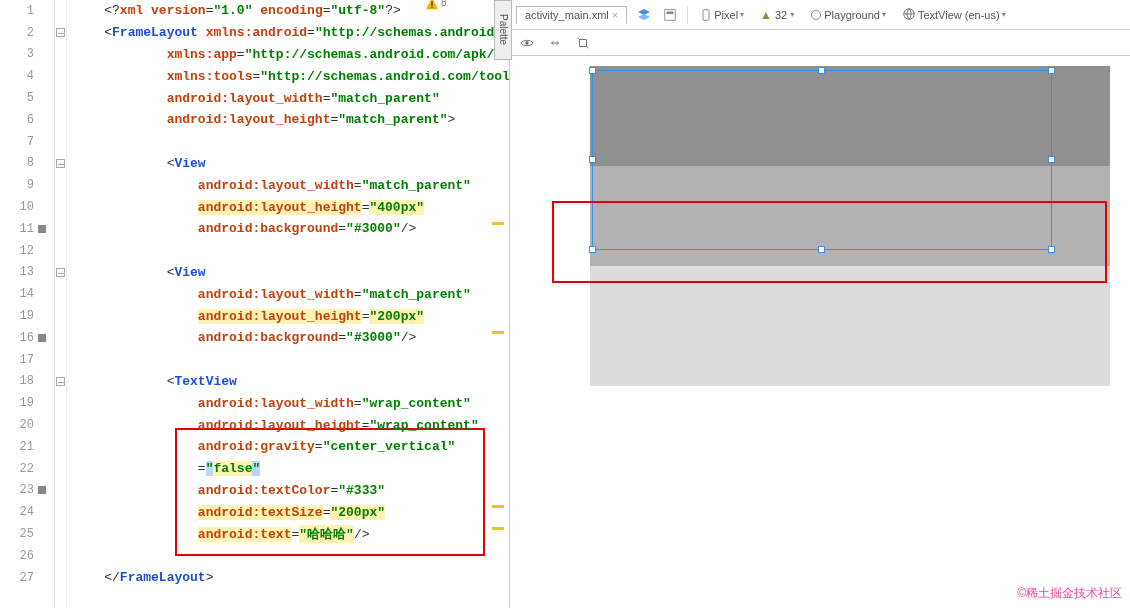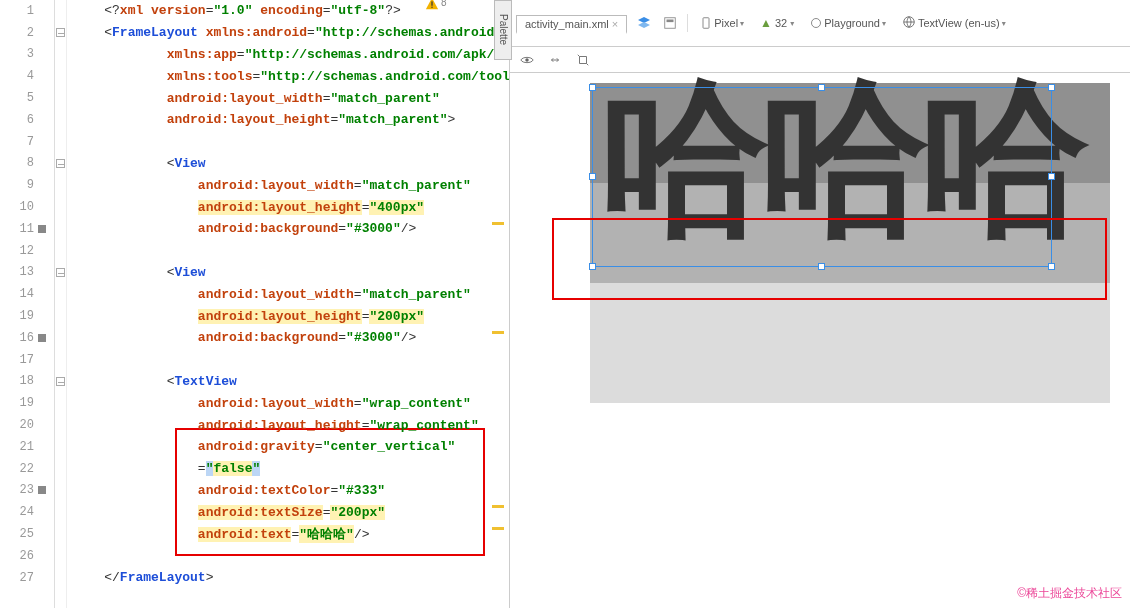--- a/index.html
+++ b/index.html
@@ -136,21 +136,21 @@
   
   .design-pane {
     flex: 1;
     height: 100%;
     display: flex;
     flex-direction: column;
     background: #fff;
     position: relative;
   }
   .design-toolbar {
-    height: 47px;
+    height: 30px;
     border-bottom: 1px solid #ccc;
     display: flex;
     align-items: center;
     gap: 8px;
     padding: 0 6px;
     font-family: sans-serif;
     font-size: 11px;
     color: #555;
   }
   .tb-tab {
@@ -431,21 +431,20 @@
     <span class="tb-icon">
         <svg viewBox="0 0 16 16">
           <path d="M4 4 H12 V12 H4 Z M4 4 L2 2 M12 12 L14 14" fill="none" stroke="#666"></path>
         </svg>
       </span>
   </div>
   <div class="canvas-wrap">
     <div class="device-bg"></div>
     <div class="view1"></div>
     <div class="view2"></div>
-    <div class="big-text">哈哈哈</div>
     <div class="sel-box" style="left:82px;top:14px;width:460px;height:180px">
       <div class="sel-handle" style="left:-4px;top:-4px"></div>
       <div class="sel-handle" style="right:-4px;top:-4px"></div>
       <div class="sel-handle" style="left:-4px;bottom:-4px"></div>
       <div class="sel-handle" style="right:-4px;bottom:-4px"></div>
       <div class="sel-handle" style="left:50%;margin-left:-4px;top:-4px"></div>
       <div class="sel-handle" style="left:50%;margin-left:-4px;bottom:-4px"></div>
       <div class="sel-handle" style="top:50%;margin-top:-4px;left:-4px"></div>
       <div class="sel-handle" style="top:50%;margin-top:-4px;right:-4px"></div>
     </div>

